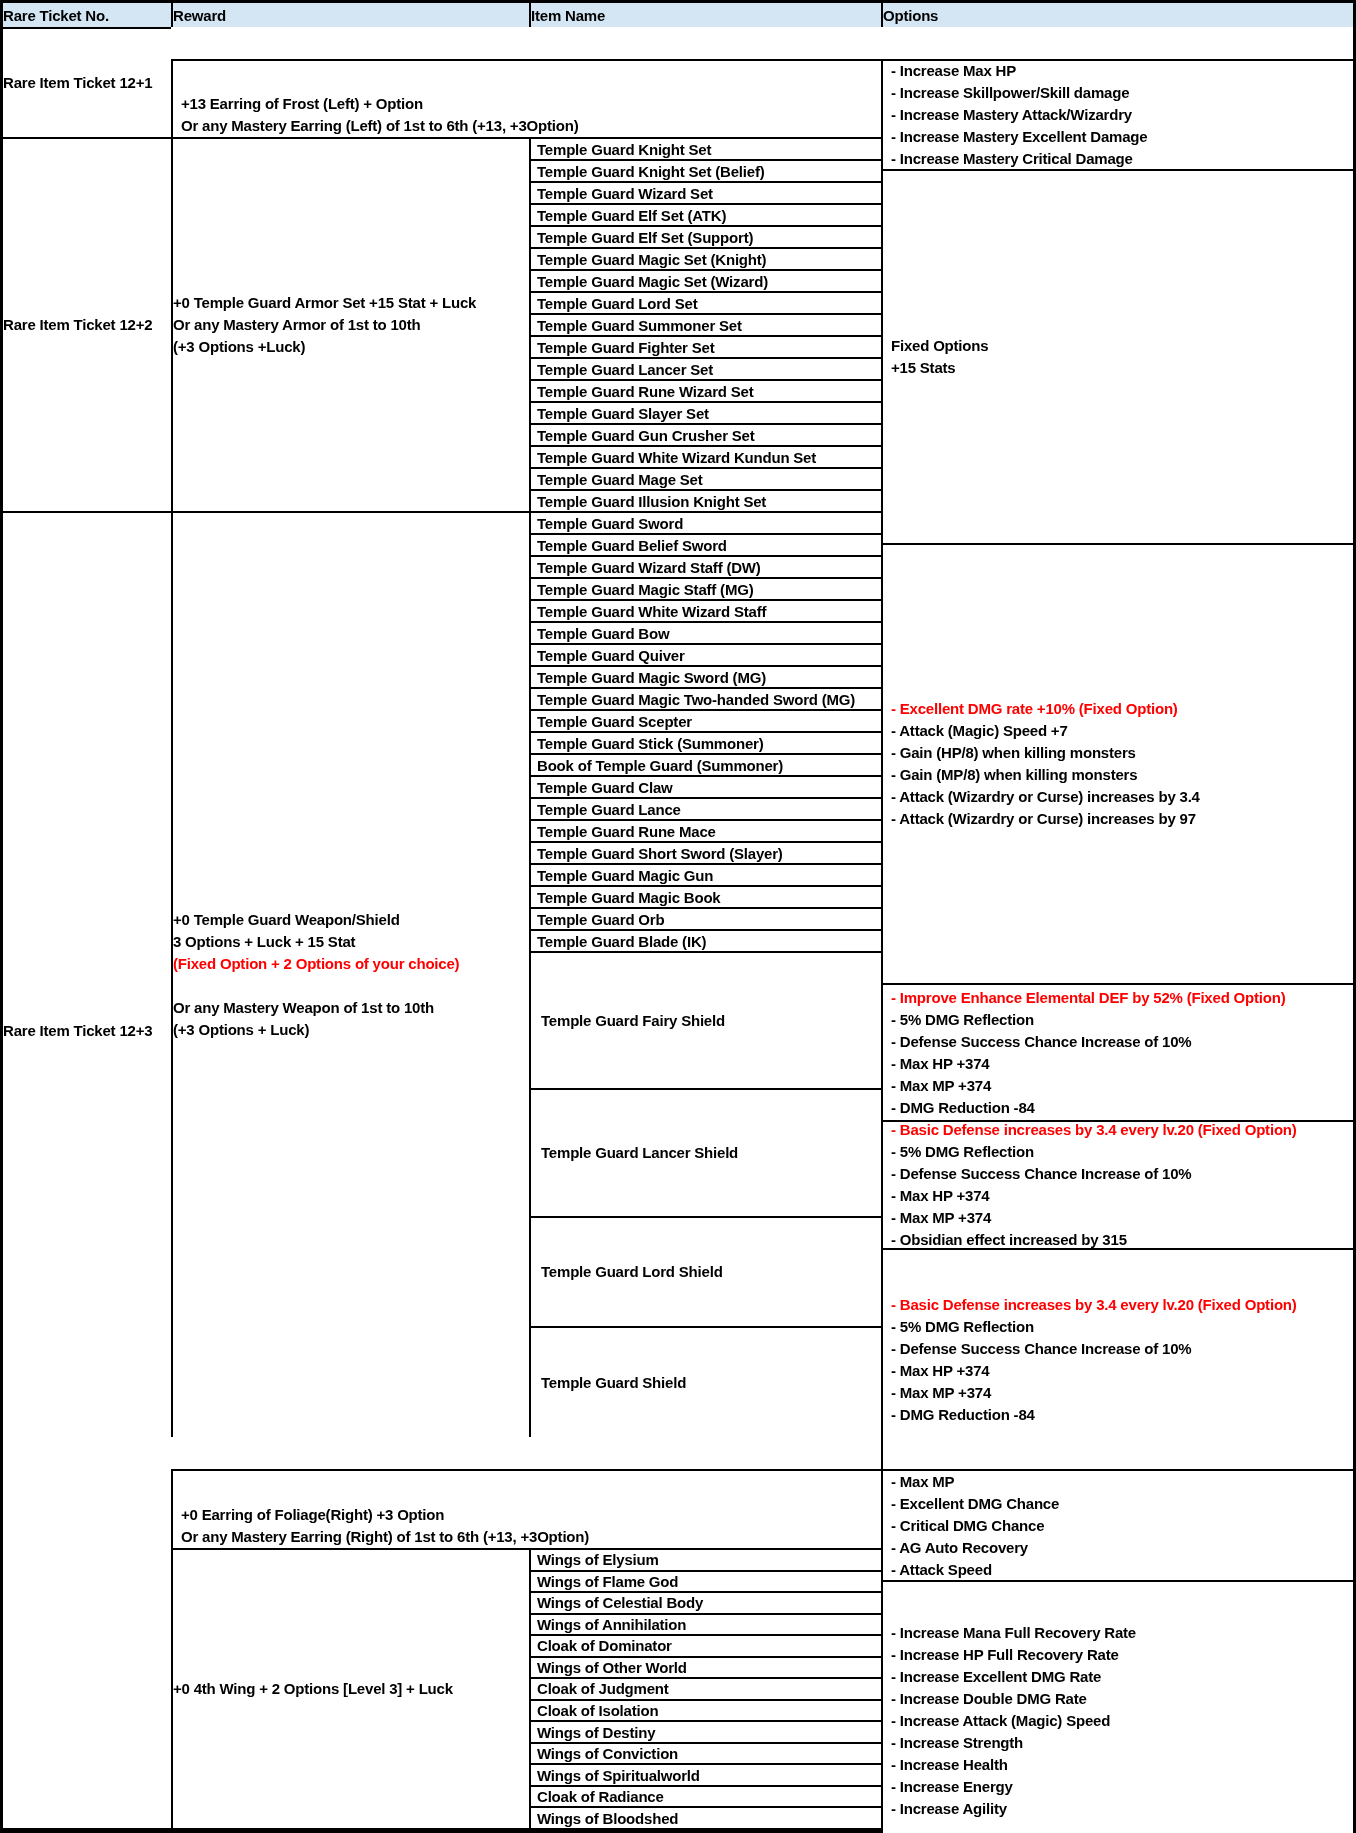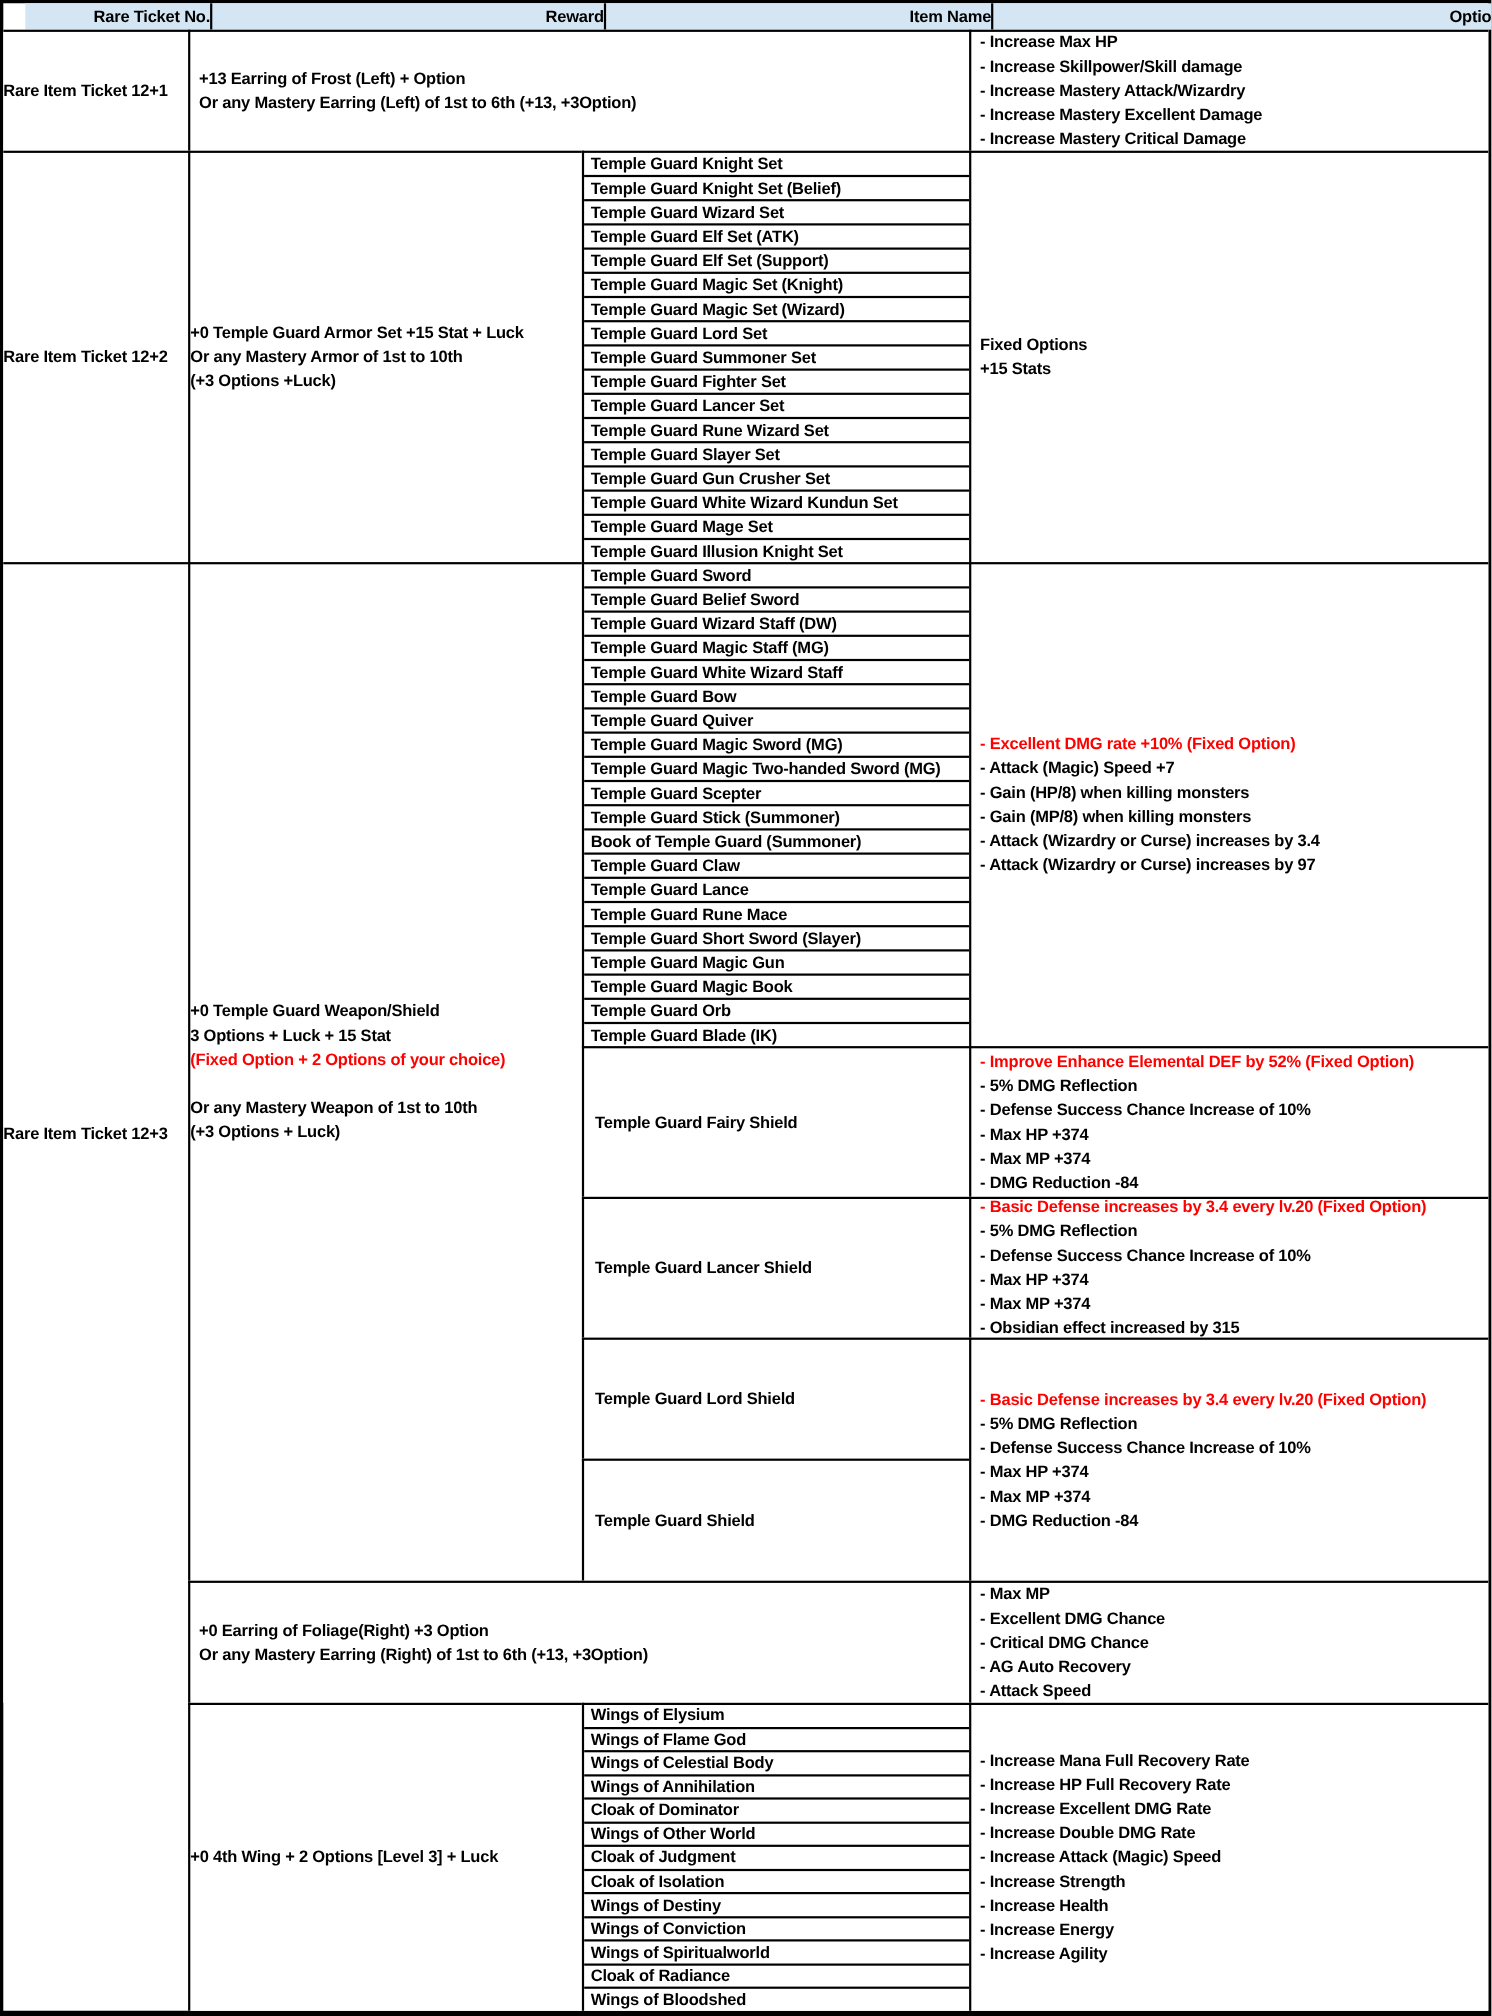--- a/index.html
+++ b/index.html
@@ -13,25 +13,25 @@
     position:relative; width:1356px; height:1833px;
     border:3px solid var(--bd); border-bottom-width:5px;
     background:#fff;
   }
   .cell{
     position:absolute; border-left:2px solid var(--bd); border-top:2px solid var(--bd);
     background:#fff; overflow:hidden; display:flex; flex-direction:column;
   }
   .nl{ border-left:none; }
   .nt{ border-top:none; }
-  .hdr{ background:var(--hbg); flex-direction:row; align-items:center; justify-content:flex-end;margin-left:20px; }
+  .hdr{ background:var(--hbg); flex-direction:row; align-items:center; justify-content:flex-start; }
   .vc{ justify-content:center; }
   .hc{ align-items:flex-start; text-align:center; }
   .pl6{ padding-left:10px; }
-  .pl8{ padding-left:8px; }
+  .pl8{ padding-left:8px;margin-top:32px; }
   .ln{ height:22px; line-height:22px; white-space:nowrap; }
   .lbl{ line-height:20px; }
   .irow{
     flex:1 1 0; display:flex; align-items:center; padding-left:6px;
     white-space:nowrap; min-height:0;
   }
   .irow + .irow{ border-top:2px solid var(--bd); }
   .red{ color:var(--red); }
 </style>
 </head>

